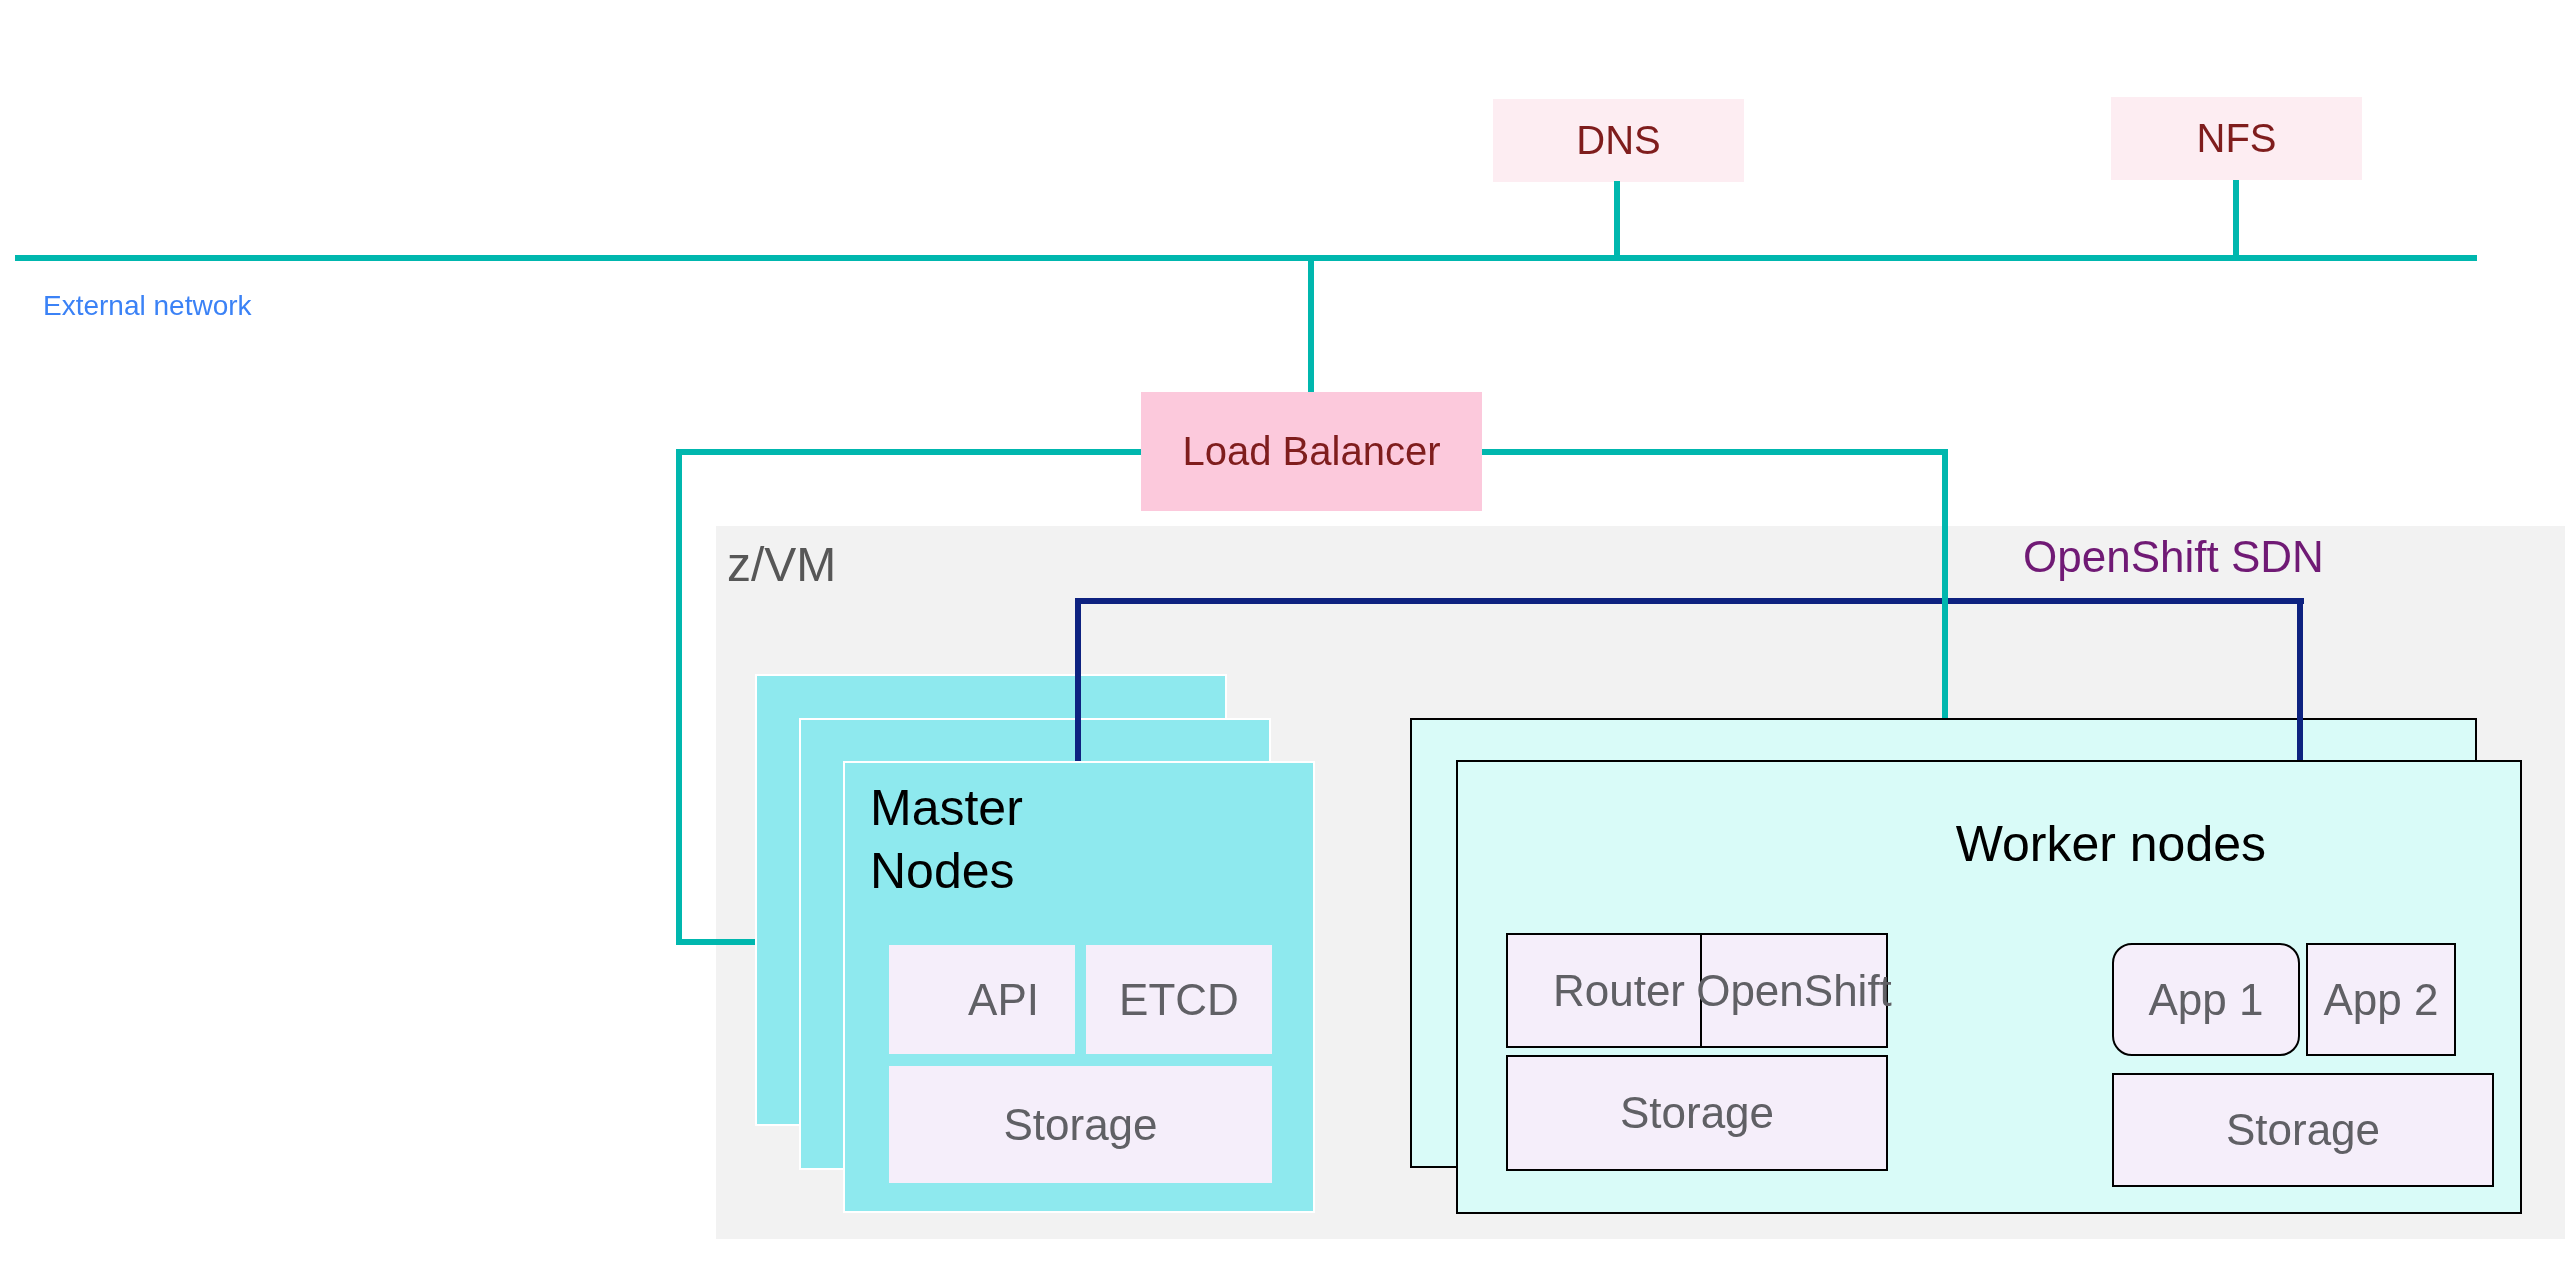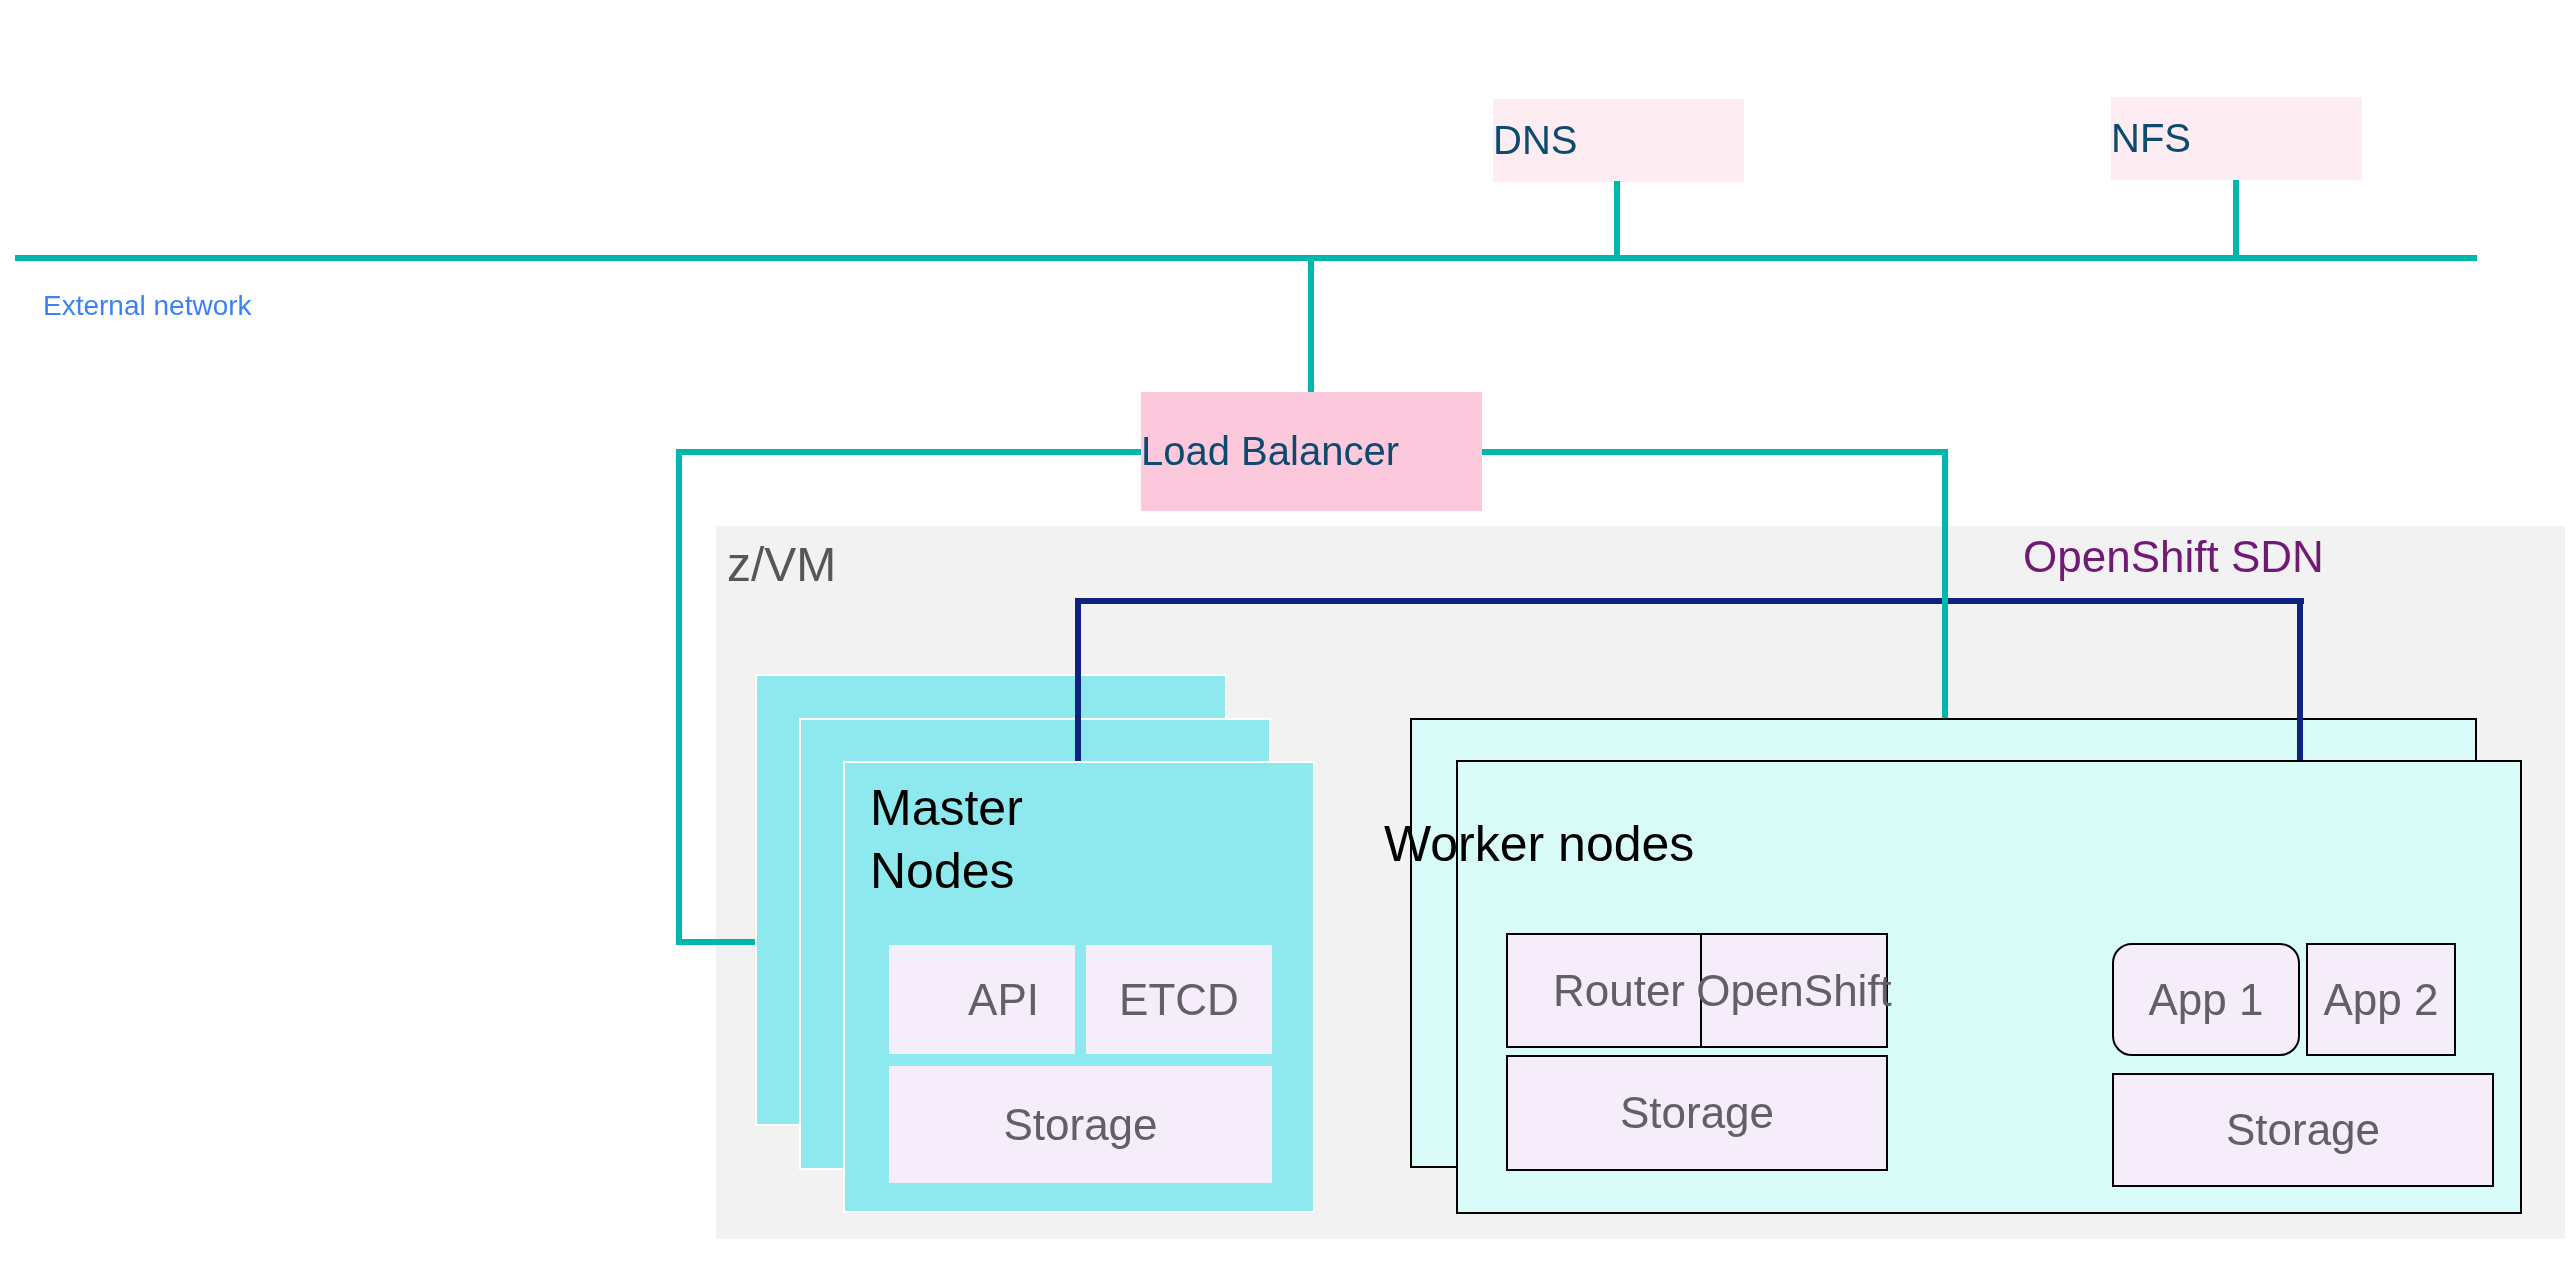--- a/index.html
+++ b/index.html
@@ -3,22 +3,22 @@
 <meta charset="utf-8">
 <style>
   html,body{margin:0;padding:0;background:#fff;}
   .canvas{
     position:relative;width:2576px;height:1271px;overflow:hidden;background:#fff;
     font-family:"Liberation Sans","DejaVu Sans",sans-serif;
   }
   .line{position:absolute;}
   .teal{background:var(--teal,#00b7ae);z-index:3;}
   .navy{background:var(--navy,#0e2280);z-index:2;}
-  .box{position:absolute;display:flex;align-items:center;justify-content:flex-start;
-       box-sizing:border-box;color:#0c4a6e;z-index:1;}
+  .box{position:absolute;display:flex;align-items:center;justify-content:center;
+       box-sizing:border-box;color:#7f1d1d;z-index:1;}
   .pale-pink{background:var(--pale-pink,#fdedf2);}
   .pink{background:var(--pink,#fcc9dc);}
   .small-label{font-size:40px;}
   .gray-bg{position:absolute;background:var(--gray-bg,#f2f2f2);z-index:0;}
   .free-label{position:absolute;z-index:4;line-height:1;}
   .ext-label{font-size:28px;color:#3b82f6;}
   .zvm-label{font-size:48px;color:var(--zvm-gray,#575757);}
   .sdn-label{font-size:44px;color:#701a75;}
   .stack-layer{position:absolute;box-sizing:border-box;z-index:1;}
   .cyan-layer{background:var(--cyan,#8ee9ee);border:2.6px solid #ffffff;}
@@ -74,21 +74,21 @@
   </div>
   <div class="sub-box" style="left:1086px;top:945px;width:186px;height:109px;">
     <span>ETCD</span>
   </div>
   <div class="sub-box" style="left:889px;top:1066px;width:383px;height:117px;">
     <span>Storage</span>
   </div>
 
   <div class="stack-layer pale-cyan-layer" style="left:1410px;top:718px;width:1067px;height:450px;"></div>
   <div class="stack-layer pale-cyan-layer" style="left:1456px;top:760px;width:1066px;height:454px;"></div>
-  <div class="node-title" style="left:1384px;top:813px;width:842px;text-align:left;">Worker nodes</div>
+  <div class="node-title" style="left:1424px;top:813px;width:842px;text-align:right;">Worker nodes</div>
   <div class="sub-box bordered" style="left:1506px;top:933px;width:226px;height:115px;">
     <span>Router</span>
   </div>
   <div class="sub-box bordered" style="left:1700px;top:933px;width:188px;height:115px;">
     <span>OpenShift</span>
   </div>
   <div class="sub-box bordered" style="left:1506px;top:1055px;width:382px;height:116px;">
     <span>Storage</span>
   </div>
   <div class="sub-box bordered" style="left:2112px;top:943px;width:188px;height:113px;border-radius:20px;">

